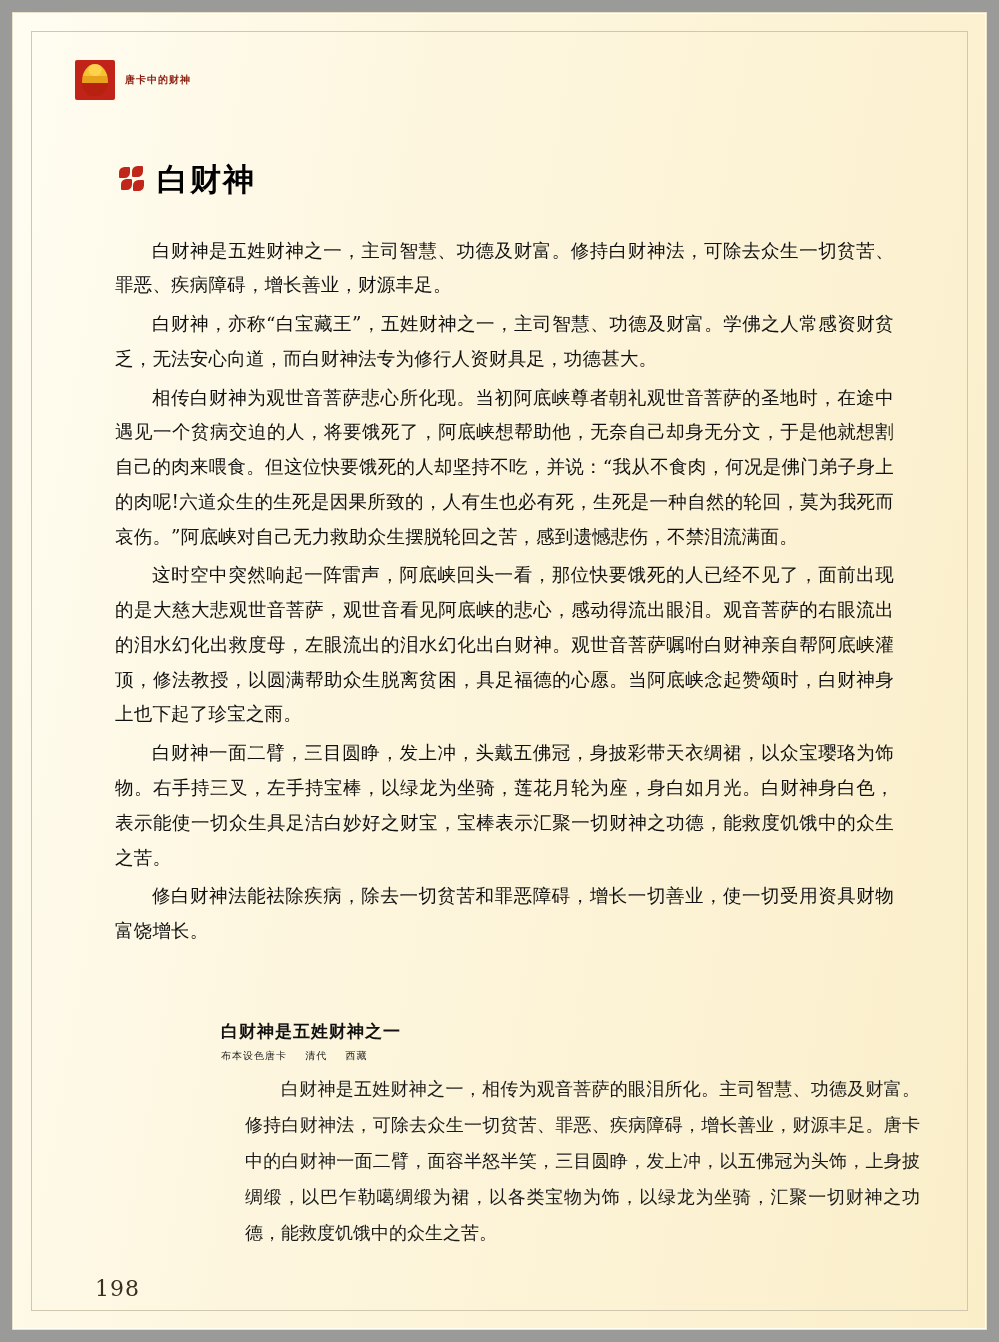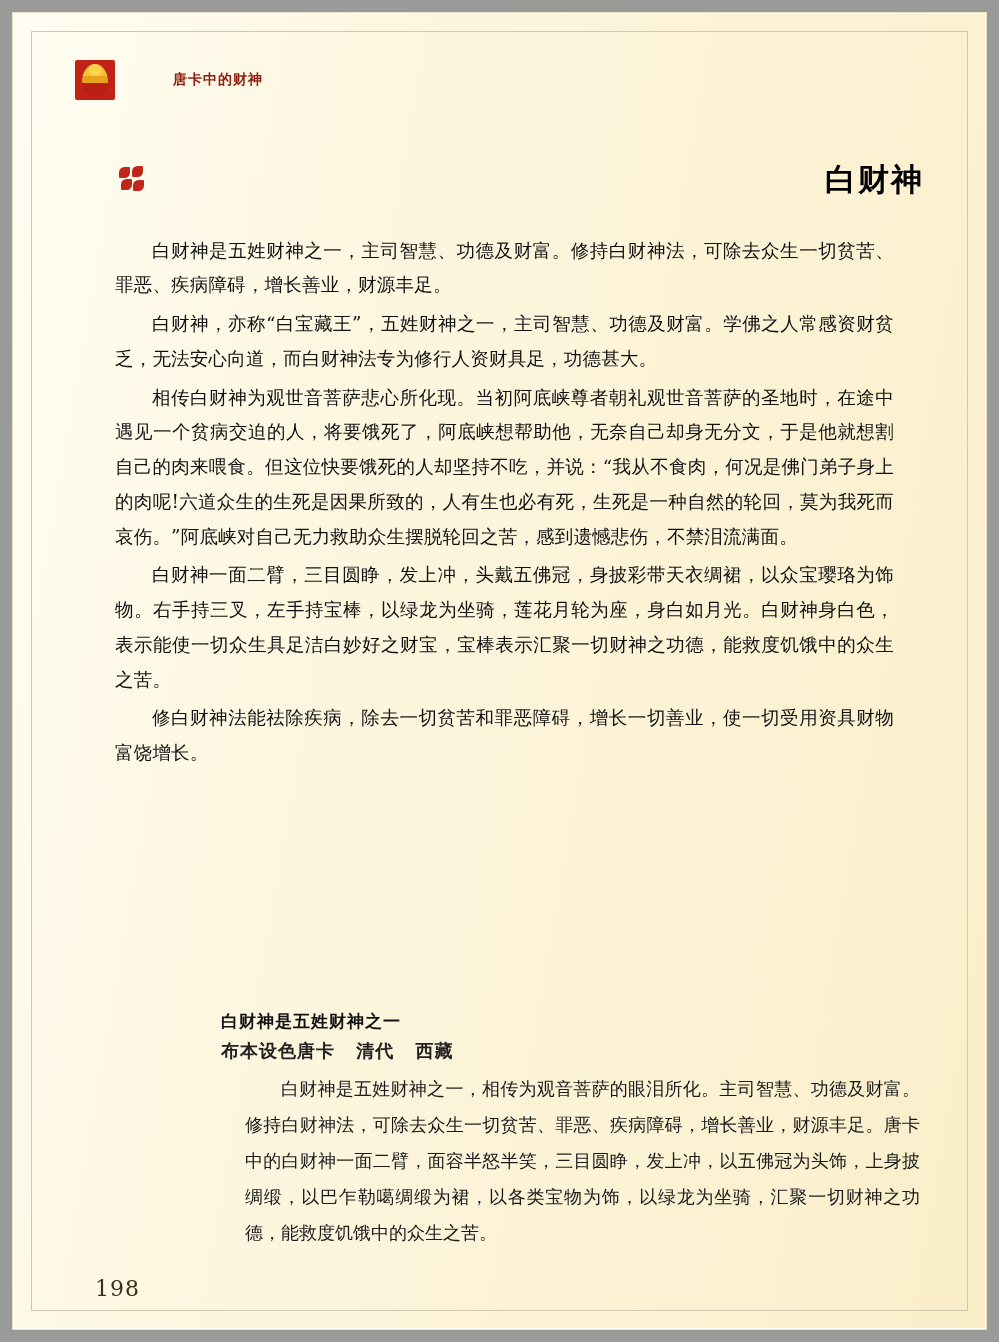--- a/index.html
+++ b/index.html
@@ -68,35 +68,33 @@
     position: absolute;
     left: 7px; top: 4px;
     width: 26px; height: 32px;
     background:
       radial-gradient(circle at 50% 18%, #ffd24d 0 22%, transparent 23%),
       linear-gradient(#f4c430 0 38%, #e8a21c 38% 60%, #b8210f 60% 100%);
     border-radius: 50% 50% 40% 40% / 55% 55% 45% 45%;
   }
   .runhead-title {
     font-family: "DejaVu Sans", sans-serif;
-    font-size: 14px;
+    font-size: 10px;
     font-weight: bold;
     color: #8c1d10;
     letter-spacing: 1px;
-    margin-left: 48px;
   }
 
   
   .section-head {
     display: flex;
     align-items: center;
-    gap: 4px;
+    gap: 12px;
     margin-top: 40px;
     margin-left: 44px;
-    justify-content: space-between;
   }
   .head-ornament {
     width: 26px; height: 26px;
     flex: 0 0 auto;
     position: relative;
   }
   .head-ornament span {
     position: absolute;
     width: 11px; height: 11px;
     background: #c0261a;
@@ -139,22 +137,22 @@
     box-sizing: border-box;
   }
   .caption-title {
     font-size: 17px;
     font-weight: bold;
     color: #111;
     letter-spacing: 1px;
     margin-bottom: 6px;
   }
   .caption-sub {
-    font-size: 18px;
-    font-weight: bold;
+    font-size: 10px;
+    font-weight: normal;
     color: #222;
     letter-spacing: 1px;
     margin-bottom: 8px;
   }
   .caption-sub span { margin-right: 14px; }
   .caption-body {
     font-size: 18px;
     line-height: 2.0;
     color: #1a1a1a;
     text-align: justify;
@@ -198,20 +196,21 @@
             <span></span>
             <span></span>
         </div>
         <h1 class="section-title">白财神</h1>
       </div>
 
       <div class="body-copy">
         <p>白财神是五姓财神之一，主司智慧、功德及财富。修持白财神法，可除去众生一切贫苦、罪恶、疾病障碍，增长善业，财源丰足。</p>
         <p>白财神，亦称“白宝藏王”，五姓财神之一，主司智慧、功德及财富。学佛之人常感资财贫乏，无法安心向道，而白财神法专为修行人资财具足，功德甚大。</p>
         <p>相传白财神为观世音菩萨悲心所化现。当初阿底峡尊者朝礼观世音菩萨的圣地时，在途中遇见一个贫病交迫的人，将要饿死了，阿底峡想帮助他，无奈自己却身无分文，于是他就想割自己的肉来喂食。但这位快要饿死的人却坚持不吃，并说：“我从不食肉，何况是佛门弟子身上的肉呢!六道众生的生死是因果所致的，人有生也必有死，生死是一种自然的轮回，莫为我死而哀伤。”阿底峡对自己无力救助众生摆脱轮回之苦，感到遗憾悲伤，不禁泪流满面。</p>
+        <p>这时空中突然响起一阵雷声，阿底峡回头一看，那位快要饿死的人已经不见了，面前出现的是大慈大悲观世音菩萨，观世音看见阿底峡的悲心，感动得流出眼泪。观音菩萨的右眼流出的泪水幻化出救度母，左眼流出的泪水幻化出白财神。观世音菩萨嘱咐白财神亲自帮阿底峡灌顶，修法教授，以圆满帮助众生脱离贫困，具足福德的心愿。当阿底峡念起赞颂时，白财神身上也下起了珍宝之雨。</p>
         <p>白财神一面二臂，三目圆睁，发上冲，头戴五佛冠，身披彩带天衣绸裙，以众宝璎珞为饰物。右手持三叉，左手持宝棒，以绿龙为坐骑，莲花月轮为座，身白如月光。白财神身白色，表示能使一切众生具足洁白妙好之财宝，宝棒表示汇聚一切财神之功德，能救度饥饿中的众生之苦。</p>
         <p>修白财神法能祛除疾病，除去一切贫苦和罪恶障碍，增长一切善业，使一切受用资具财物富饶增长。</p>
       </div>
     </div>
 
     <div class="caption-block">
       <div class="caption-title">白财神是五姓财神之一</div>
       <div class="caption-sub">
         <span>布本设色唐卡</span>
         <span>清代</span>

